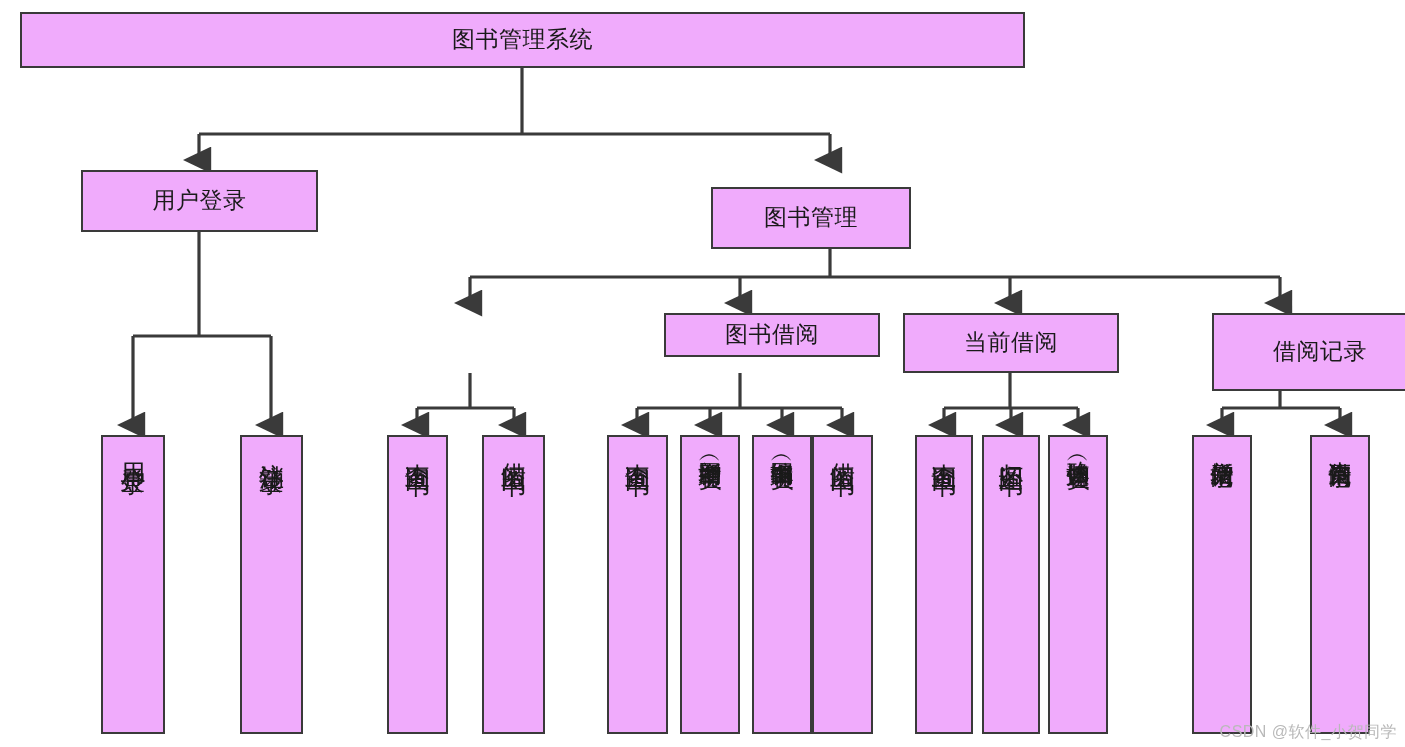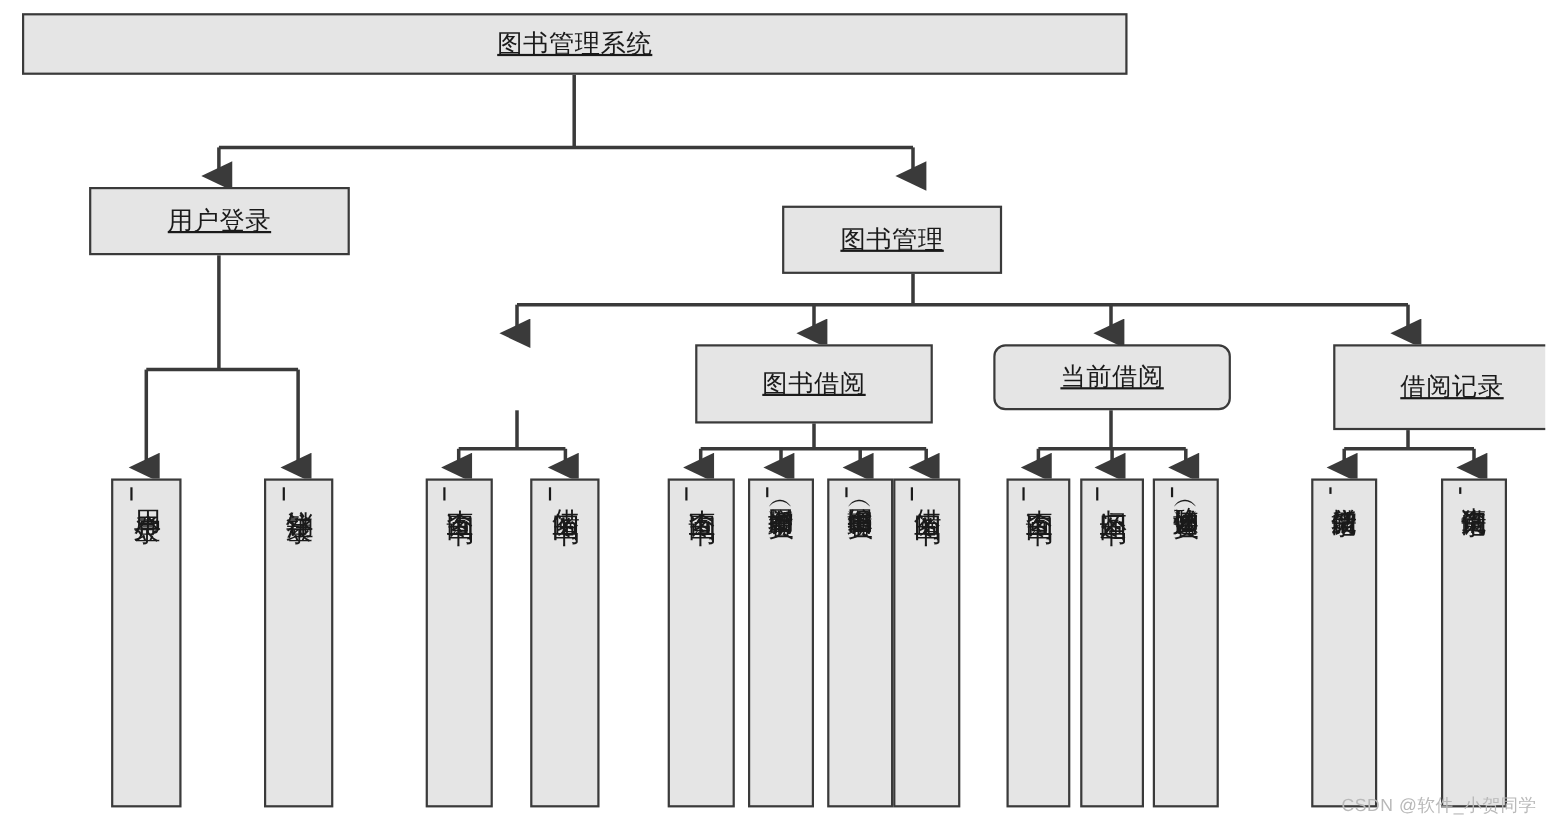--- a/index.html
+++ b/index.html
@@ -22,28 +22,27 @@
     position: absolute;
     left: 0;
     top: 0;
     width: 1405px;
     height: 747px;
     pointer-events: none;
   }
   .node {
     position: absolute;
     box-sizing: border-box;
-    background: #e5e5e5;
+    background: #f0abfc;
     border: 2px solid #3a3a3a;
     display: flex;
     align-items: center;
     justify-content: center;
     color: #1a1a1a;
     z-index: 2;
-    text-decoration: underline;
   }
   .node .label {
     display: block;
     text-align: center;
     line-height: 1.18;
     white-space: nowrap;
   }
   
   .node.horiz .label {
     font-size: 23px;
@@ -136,24 +135,24 @@
     <span class="label">图书管理系统</span>
   </div>
 
   <div class="node horiz" style="left:81px; top:170px; width:237px; height:62px;">
     <span class="label">用户登录</span>
   </div>
   <div class="node horiz" style="left:711px; top:187px; width:200px; height:62px;">
     <span class="label">图书管理</span>
   </div>
 
-  <div class="node horiz" style="left:632px; top:313px; width:216px; height:72px;">
+  <div class="node horiz" style="left:664px; top:313px; width:216px; height:44px;">
     <span class="label">图书借阅</span>
   </div>
-  <div class="node horiz" style="left:903px; top:313px; width:216px; height:60px;border-radius:11px;">
+  <div class="node horiz" style="left:903px; top:313px; width:216px; height:60px;">
     <span class="label">当前借阅</span>
   </div>
   <div class="node horiz" style="left:1212px; top:313px; width:216px; height:78px;">
     <span class="label">借阅记录</span>
   </div>
 
   <div class="node vert" style="left:101px; top:435px; width:64px; height:299px;">
     <span class="label">用户登录</span>
   </div>
   <div class="node vert" style="left:240px; top:435px; width:63px; height:299px;">

